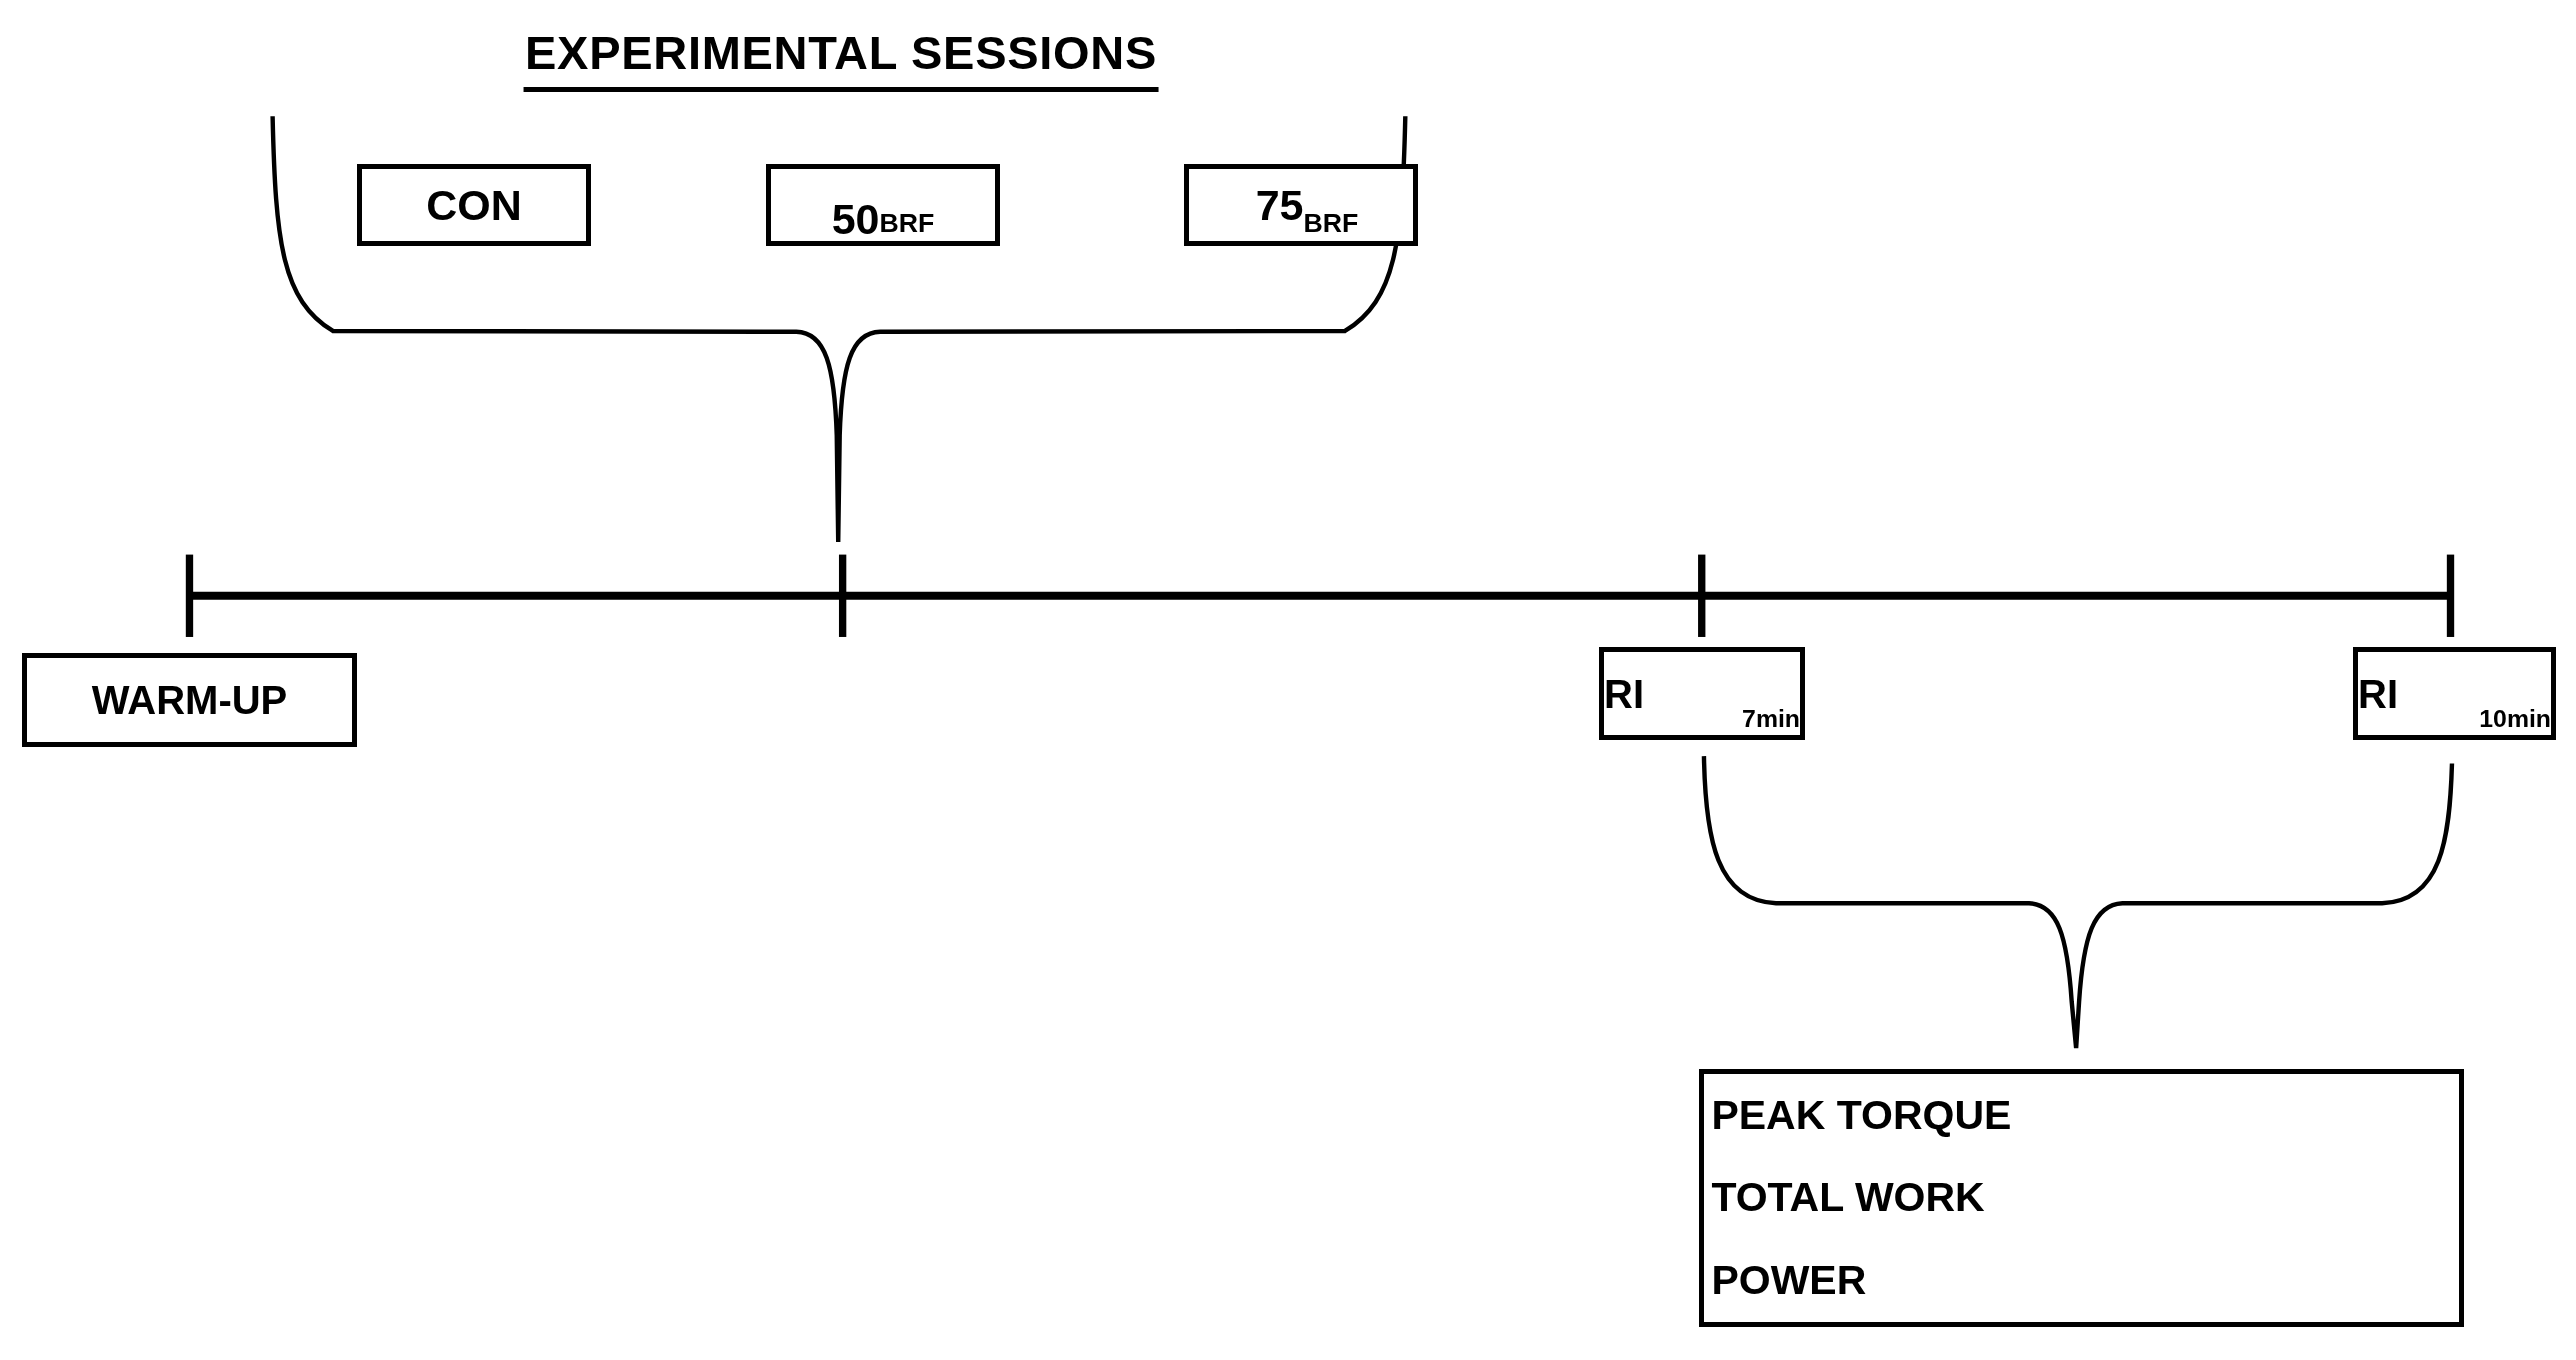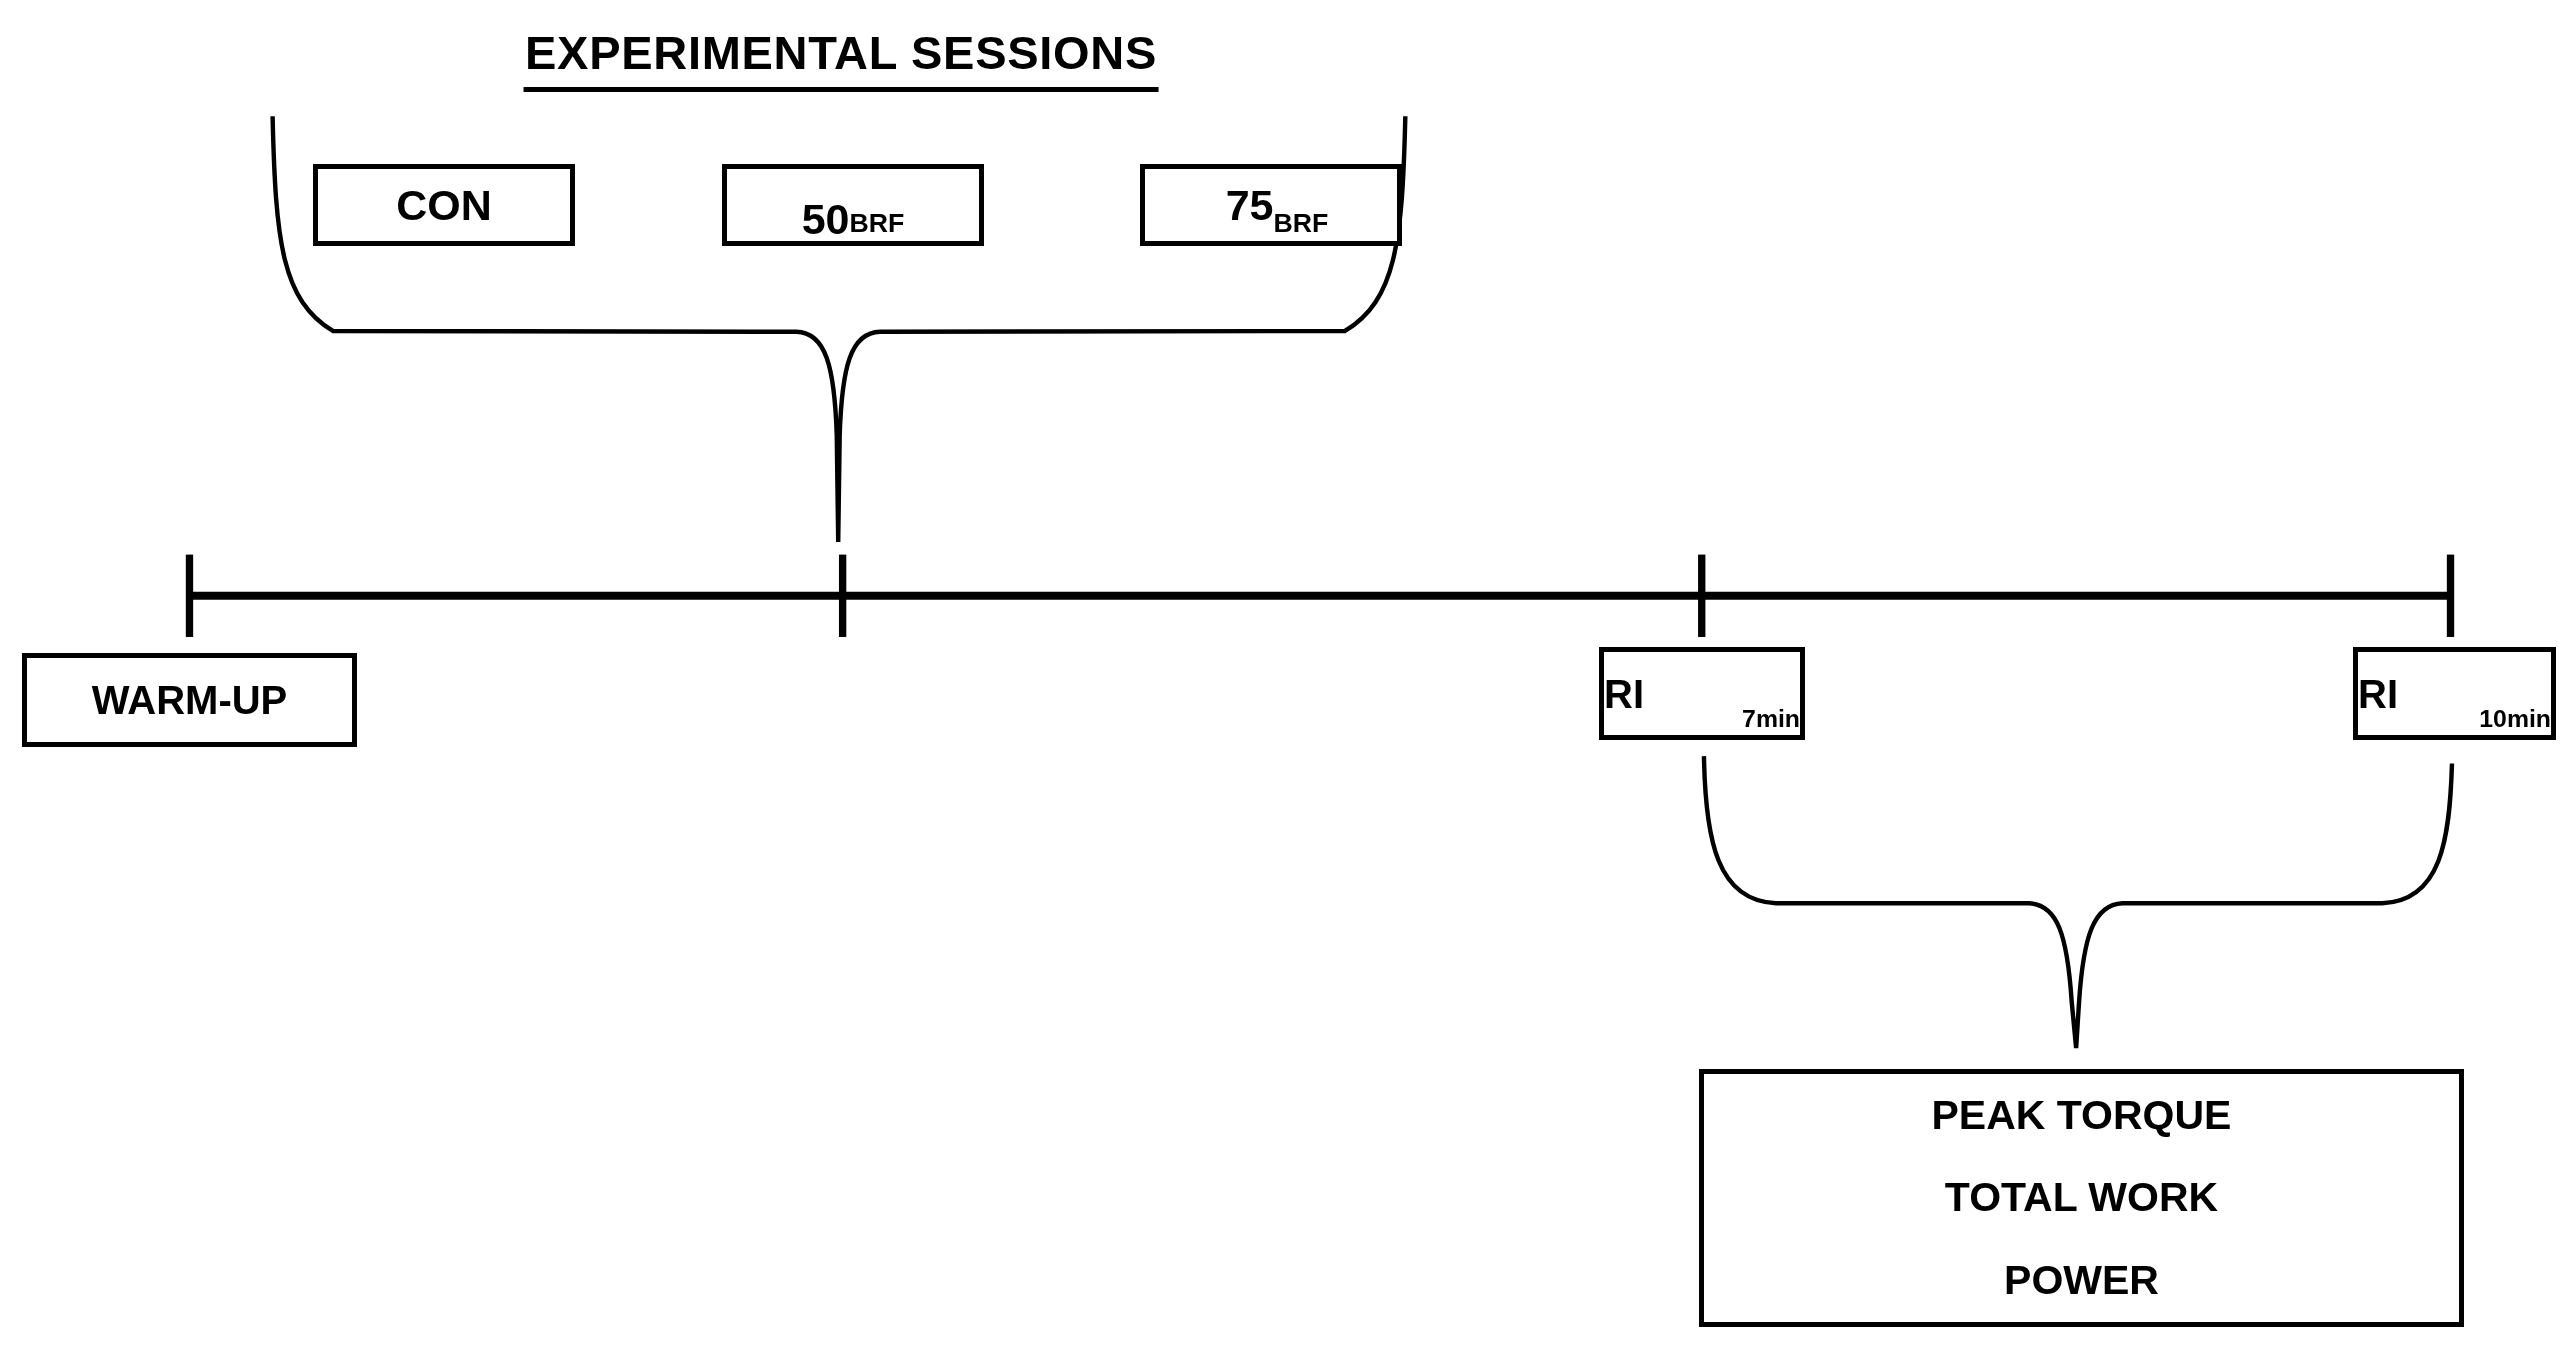--- a/index.html
+++ b/index.html
@@ -41,23 +41,24 @@
     background: #ffffff;
     border: 5.2px solid #000000;
     display: flex;
     align-items: center;
     justify-content: center;
     font-weight: bold;
     white-space: nowrap;
   }
   .session-box {
     top: 164px;
-    width: 262px;
+    width: 234px;
     height: 82px;
     font-size: 43px;
+    margin-left: 44px;
   }
   .session-box.con  { left: 313px; }
   .session-box.brf50 { left: 722px; align-items: flex-end; }
   .session-box.brf75 { left: 1140px; padding-left: 12px; }
   .warmup-box {
     left: 22px;
     top: 653px;
     width: 335px;
     height: 94px;
     font-size: 40px;
@@ -83,21 +84,20 @@
     box-sizing: border-box;
     left: 1699px;
     top: 1069px;
     width: 765px;
     height: 258px;
     border: 5.9px solid #000000;
     background: #ffffff;
     display: flex;
     flex-direction: column;
     justify-content: space-between;
-    align-items: center;
     padding: 19px 7.4px;
     font-size: 41px;
     font-weight: bold;
   }
   .outcome-line { line-height: 1.1; white-space: nowrap; }
 </style>
 </head>
 <body>
 
 <div class="canvas">

